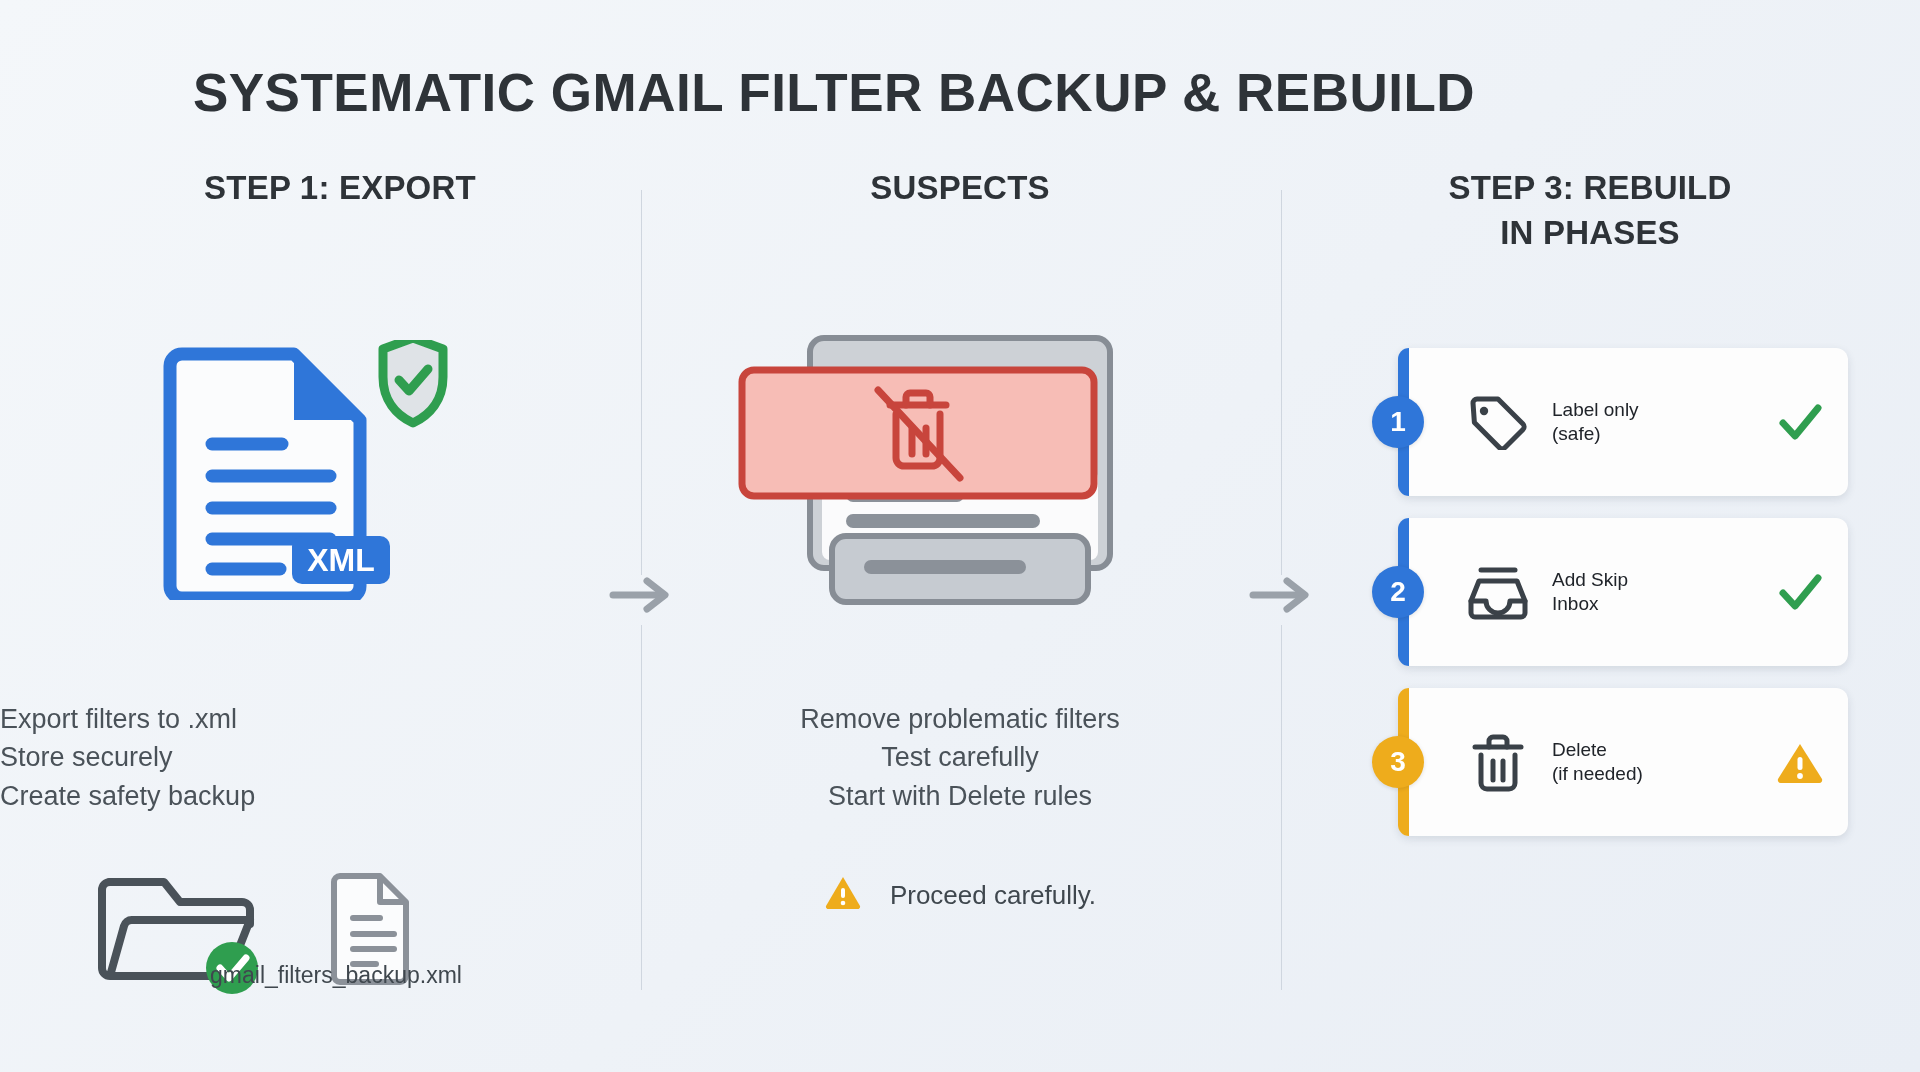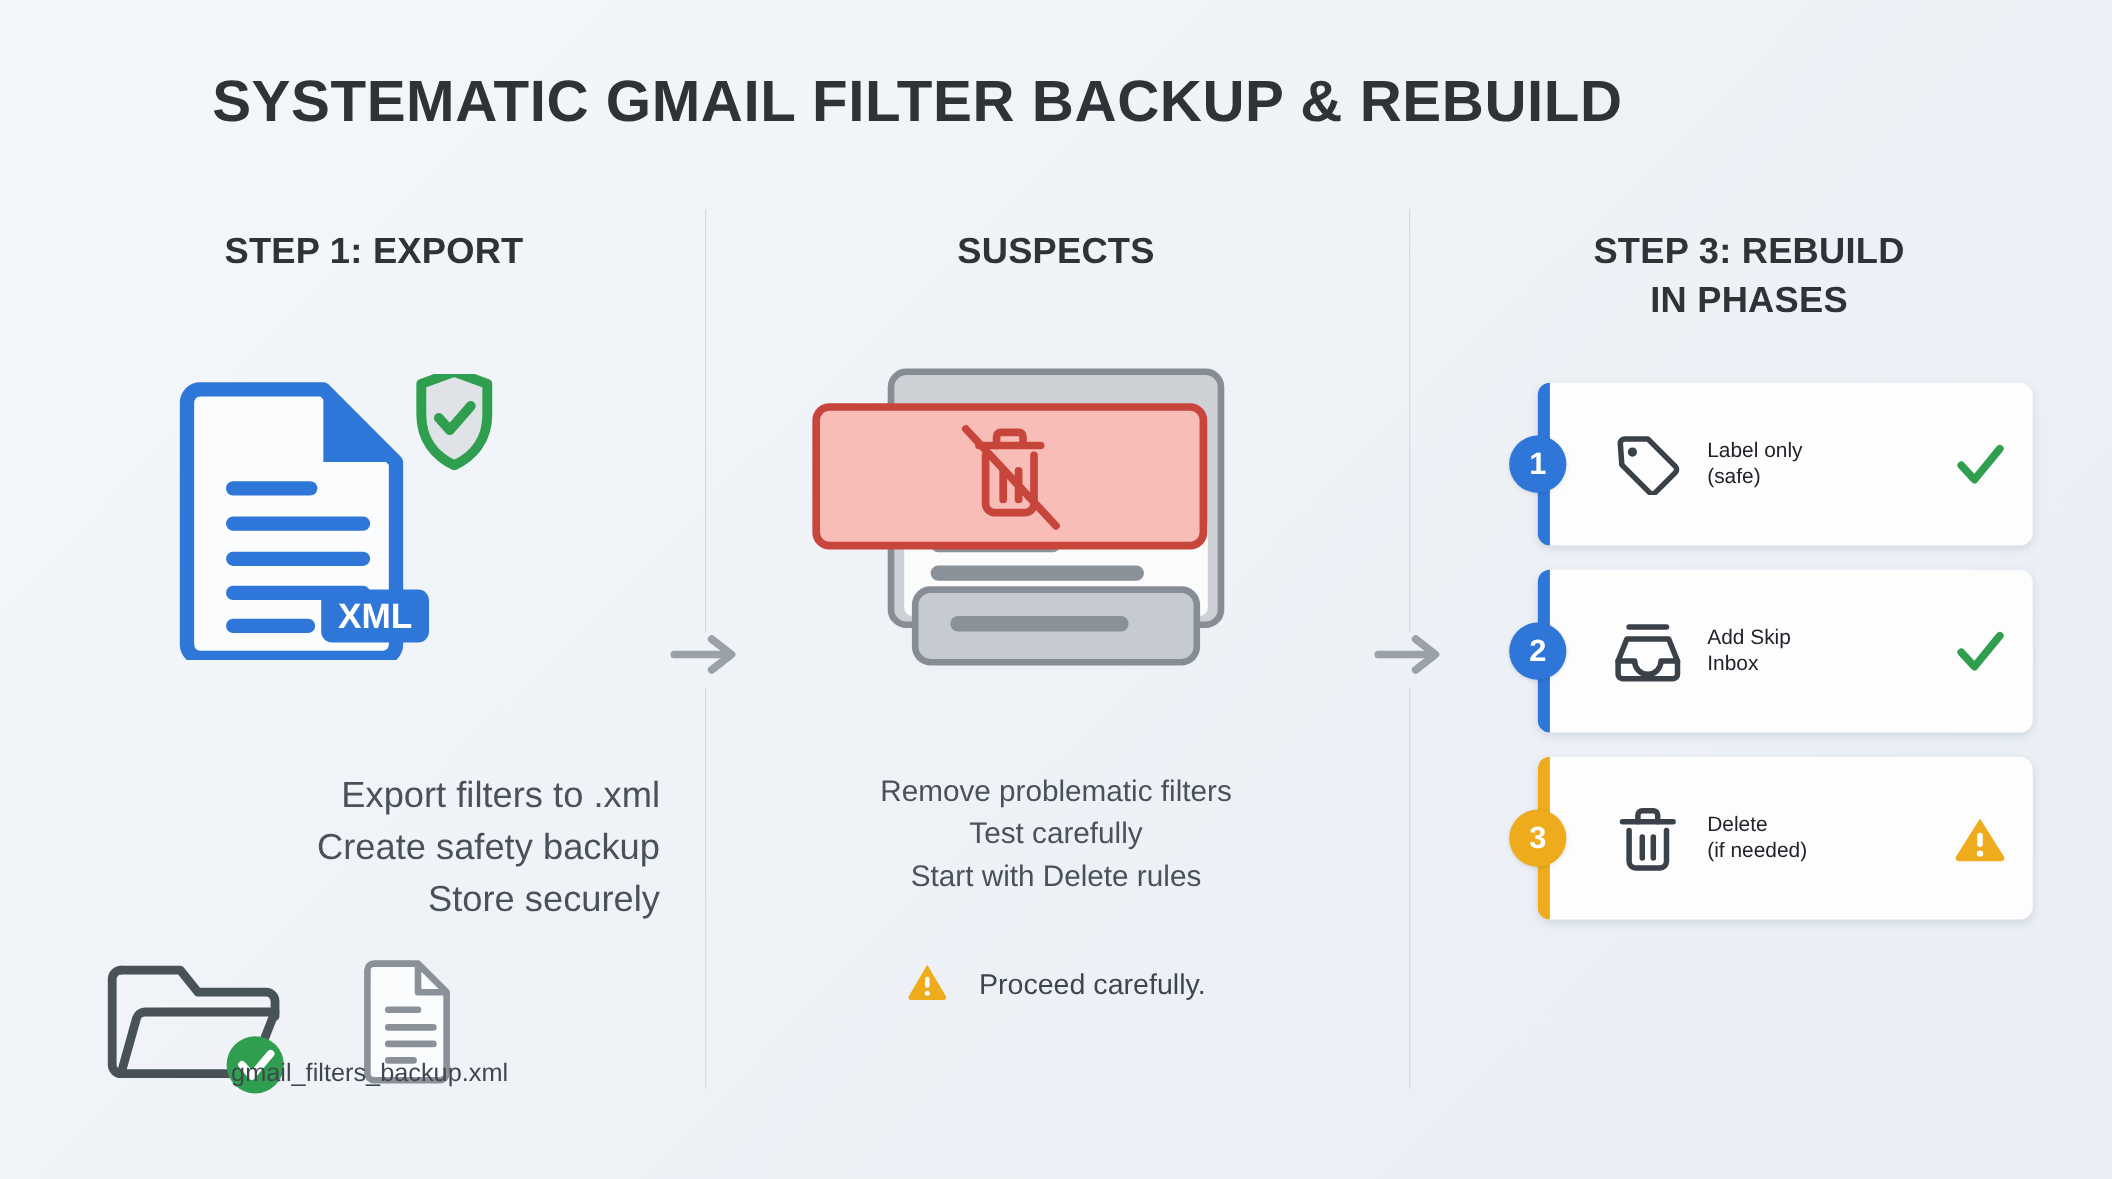--- a/index.html
+++ b/index.html
@@ -32,33 +32,33 @@
 
   
   .col{position:absolute;top:165px;}
   .col1{left:40px;width:600px;}
   .col2{left:650px;width:620px;}
   .col3{left:1290px;width:600px;}
 
   .step-head{
     text-align:center;
     font-size:33px;font-weight:bold;color:#2e3338;
-    line-height:1.37;letter-spacing:0.2px;margin-top:40px;
+    line-height:1.37;letter-spacing:0.2px;
   }
 
   
   .arrow{position:absolute;top:575px;}
   .arrow1{left:605px;}
   .arrow2{left:1245px;}
 
   
   .s1-art{position:absolute;left:40px;top:340px;width:600px;height:260px;}
   .s1-lines{
     position:absolute;left:0;top:700px;width:600px;
-    text-align:right;font-size:33px;color:#4a5259;line-height:1.42;
+    text-align:left;font-size:27px;color:#4a5259;line-height:1.42;
   }
   .s1-files{position:absolute;left:40px;top:860px;width:600px;height:150px;}
   .s1-fname{
     position:absolute;left:36px;top:962px;width:600px;
     text-align:center;font-size:23px;color:#3f474e;
   }
 
   
   .s2-art{position:absolute;left:650px;top:330px;width:620px;height:280px;}
   .s2-lines{
@@ -137,22 +137,22 @@
 
       <g>
         <path d="M343 9 l30 -11 l30 11 v28 c0 23 -13 38 -30 46 c-17 -8 -30 -23 -30 -46 z" fill="#dfe3e7" stroke="#2f9e4f" stroke-width="9" stroke-linejoin="round"></path>
         <path d="M359 40 l10 11 l19 -22" fill="none" stroke="#2f9e4f" stroke-width="9" stroke-linecap="round" stroke-linejoin="round"></path>
       </g>
     </svg>
   </div>
 
   <div class="s1-lines">
     <div>Export filters to .xml</div>
+    <div>Store securely</div>
     <div>Create safety backup</div>
-    <div>Store securely</div>
   </div>
 
   <div class="s1-files">
     <svg width="600" height="150" viewBox="0 0 600 150">
       <g fill="none" stroke="#4a5259" stroke-width="8" stroke-linecap="round" stroke-linejoin="round">
         <path d="M70 22 h54 l16 20 h62 a8 8 0 0 1 8 8 v14"></path>
         <path d="M70 22 a8 8 0 0 0 -8 8 v78 a8 8 0 0 0 8 8 h118 l22 -56 h-118 a8 8 0 0 0 -8 6 l-14 50"></path>
       </g>
       <g>
         <circle cx="192" cy="108" r="26" fill="#2f9e4f"></circle>

